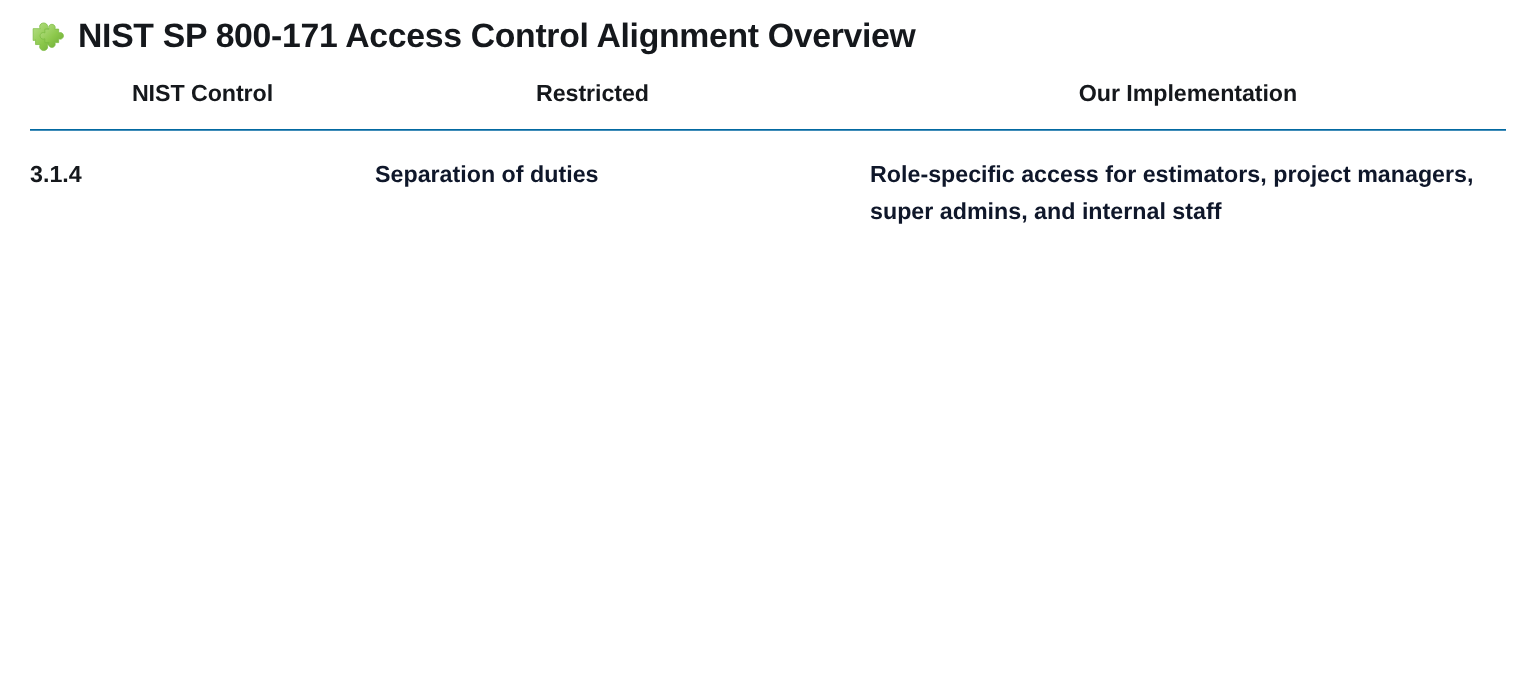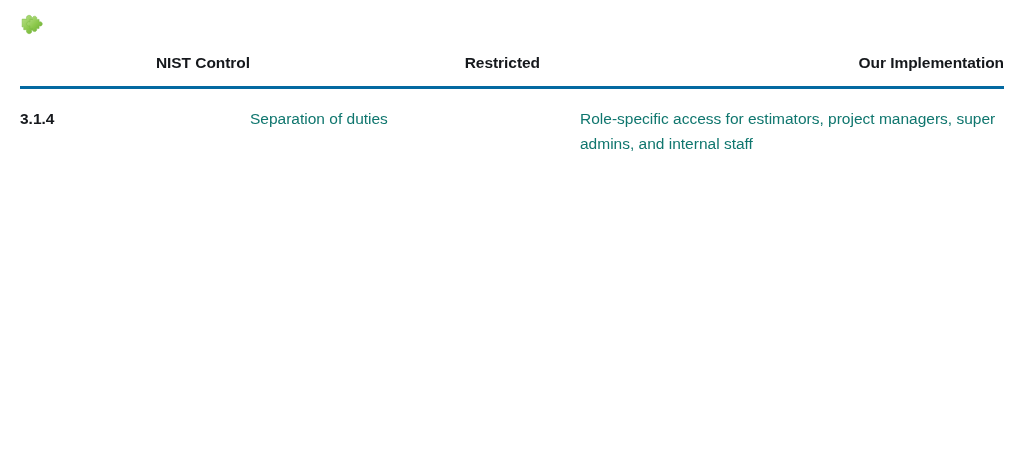--- a/index.html
+++ b/index.html
@@ -53,38 +53,38 @@
     width: 100%;
     border-collapse: collapse;
     table-layout: fixed;
     margin-top: 10px;
   }
   .alignment-table col.c-control { width: 230px; }
   .alignment-table col.c-desc    { width: 330px; }
   .alignment-table col.c-impl    { width: auto; }
 
   .alignment-table thead th {
-    text-align: right;
+    text-align: center;
     font-size: 15.5px;
     font-weight: 700;
     color: #15181c;
     padding: 0 0 14px 0;
     vertical-align: bottom;
-    border-bottom: 3px solid #0369a1;
+    border-bottom: 1px solid #0369a1;
     letter-spacing: -0.05px;
   }
 
   .alignment-table tbody td {
     font-size: 15.5px;
     line-height: 1.62;
-    color: #0f766e;
+    color: #0f172a;
     vertical-align: top;
     padding: 17px 0 18px 0;
     border-bottom: 1px solid #e7e8ea;
-    font-weight: 400;
+    font-weight: 700;
   }
   .alignment-table tbody tr:last-child td {
     border-bottom: none;
   }
   .alignment-table tbody td.control-cell {
     font-weight: 700;
     color: #15181c;
     margin-left: 48px;
   }
   .alignment-table td.desc-cell  { padding-right: 40px; }
@@ -103,20 +103,21 @@
           <linearGradient id="pz" x1="0" y1="0" x2="1" y2="1">
             <stop offset="0%" stop-color="#b9e08a"></stop>
             <stop offset="55%" stop-color="#8cc84b"></stop>
             <stop offset="100%" stop-color="#6aa835"></stop>
           </linearGradient>
         </defs>
         <path fill="url(#pz)" stroke="#7bbb42" stroke-width="0.5" d="M9.1 2.3c1.5 0 2.7 1.1 2.7 2.5 0 .5-.2.9-.4 1.3h3.1v3.1c.4-.2.8-.4 1.3-.4 1.4 0 2.5 1.2 2.5 2.7s-1.1 2.7-2.5 2.7c-.5 0-.9-.2-1.3-.4v3.1h-3.1c.2.4.4.8.4 1.3 0 1.4-1.2 2.5-2.7 2.5S6.4 19.4 6.4 18c0-.5.2-.9.4-1.3H3.7v-3.1c-.4.2-.8.4-1.3.4-.1 0-.2 0-.3 0V6.1h4.7c-.2-.4-.4-.8-.4-1.3 0-1.4 1.2-2.5 2.7-2.5z"></path>
         <path fill="url(#pz)" stroke="#7bbb42" stroke-width="0.5" d="M14.6 3.2c1.2 0 2.2.9 2.2 2.1 0 .4-.1.8-.3 1.1h2.6v2.6c.3-.2.7-.3 1.1-.3 1.2 0 2.1 1 2.1 2.2s-.9 2.2-2.1 2.2c-.4 0-.8-.1-1.1-.3v2.6h-2.6c.2.3.3.7.3 1.1 0 1.2-1 2.1-2.2 2.1s-2.2-.9-2.2-2.1c0-.4.1-.8.3-1.1H9.9v-2.6c-.3.2-.7.3-1.1.3-1.2 0-2.1-1-2.1-2.2s.9-2.2 2.1-2.2c.4 0 .8.1 1.1.3V6.4h2.8c-.2-.3-.3-.7-.3-1.1 0-1.2 1-2.1 2.2-2.1z"></path>
       </svg>
     </span>
+    <span>NIST SP 800-171 Access Control Alignment Overview</span>
   </h1>
 
   <table class="alignment-table">
     <colgroup>
       <col class="c-control">
       <col class="c-desc">
       <col class="c-impl">
     </colgroup>
     <thead>
       <tr>

